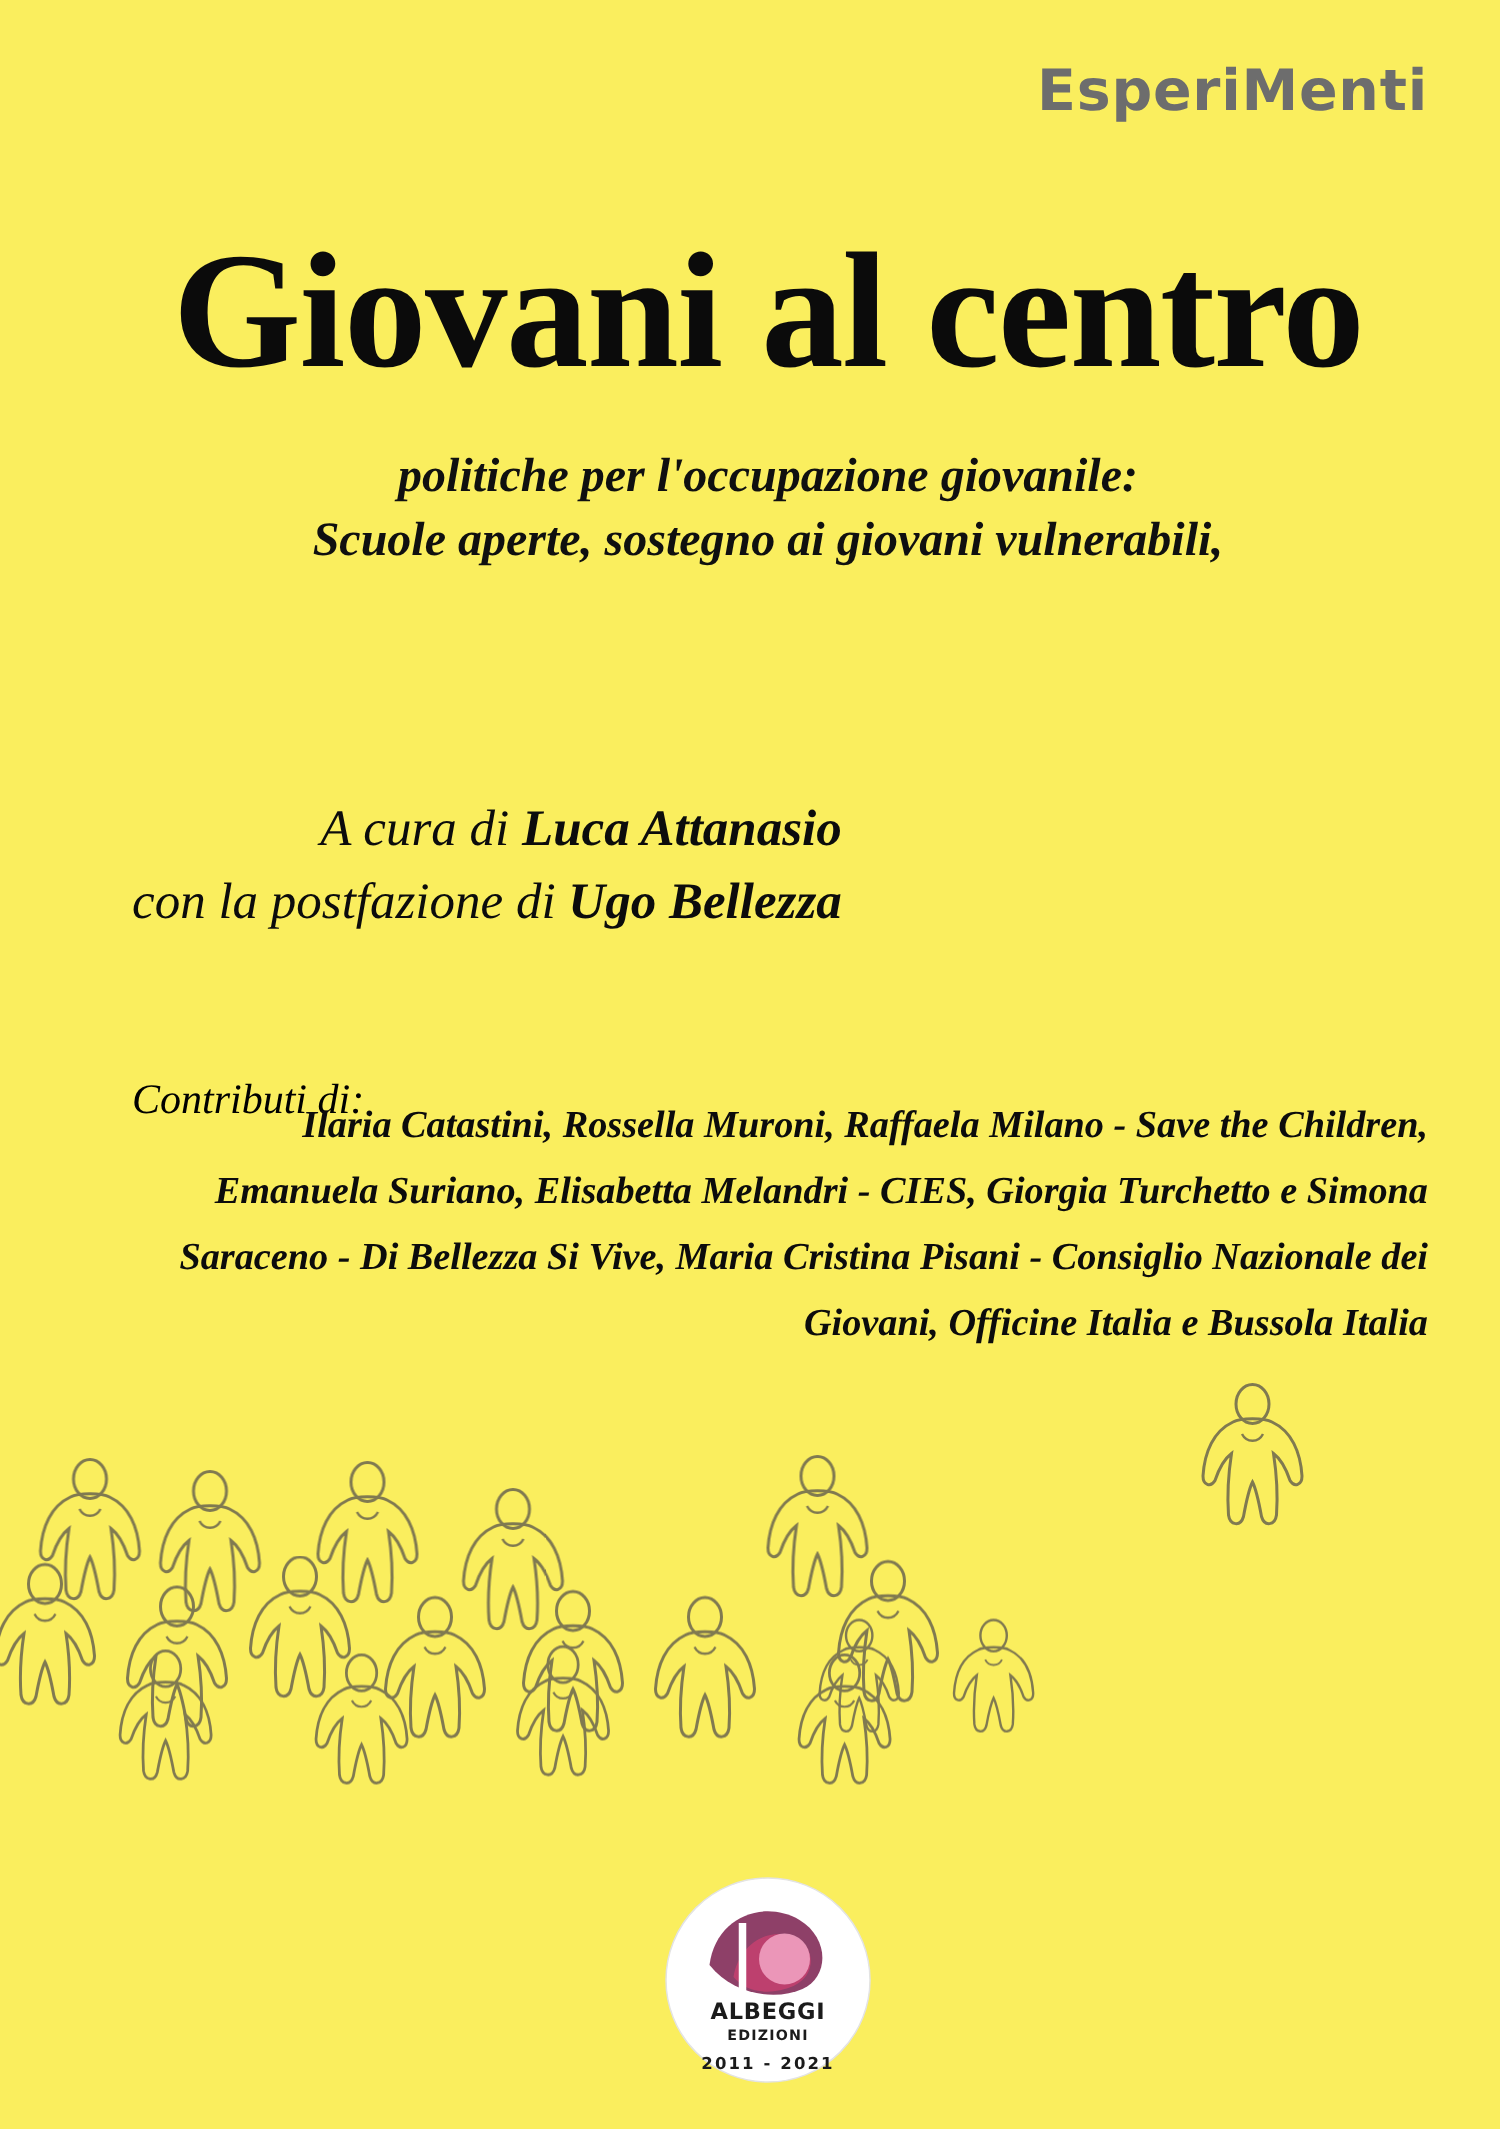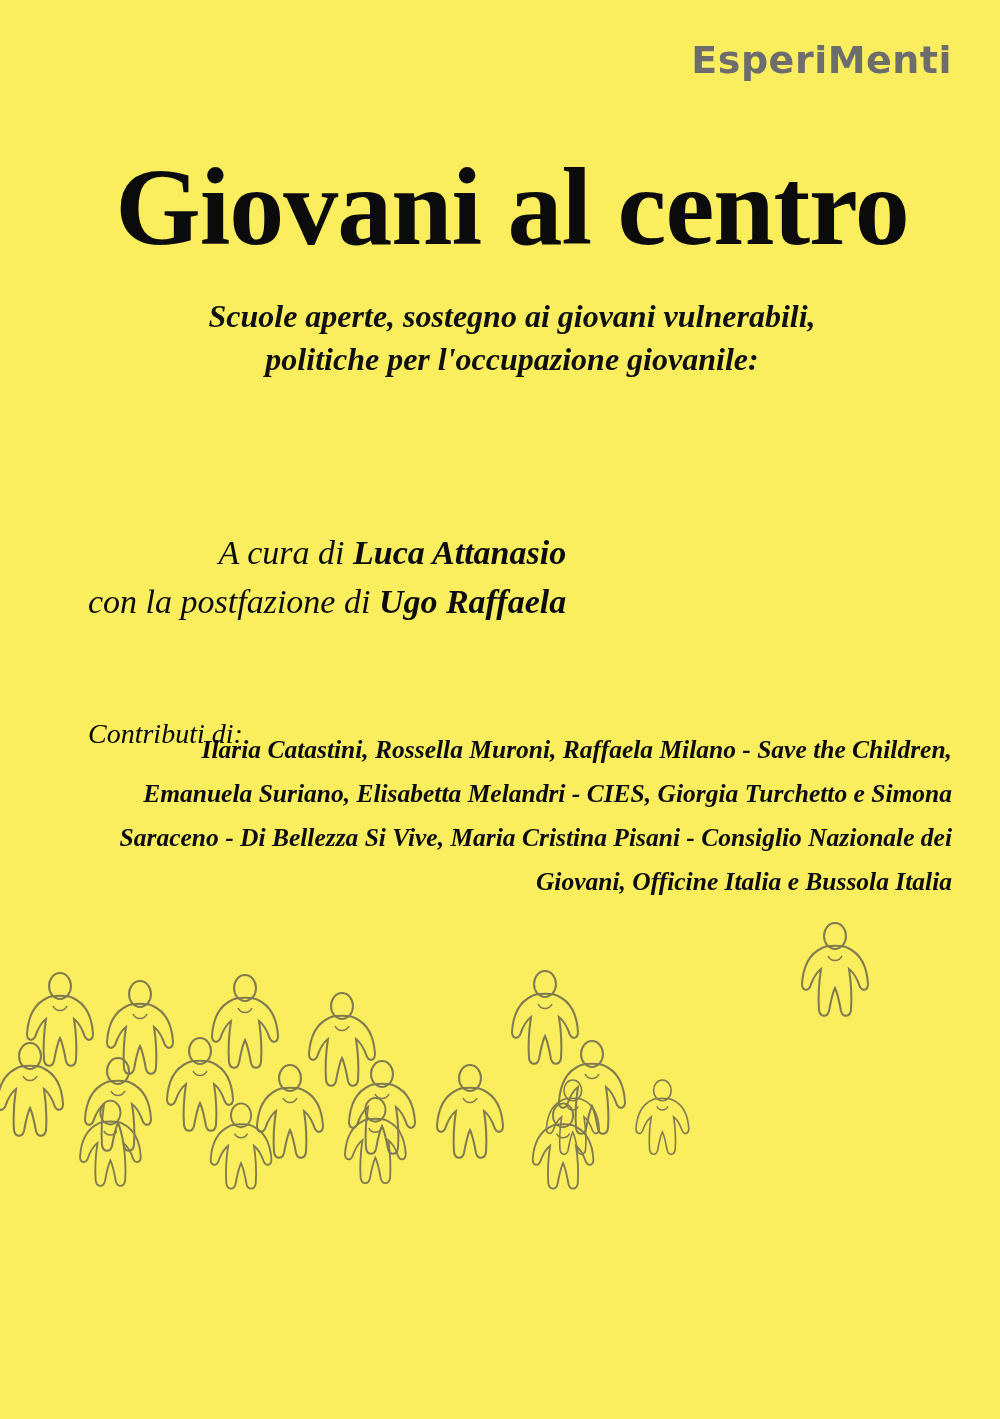--- a/index.html
+++ b/index.html
@@ -153,30 +153,30 @@
 </head>
 <body>
 
 <div class="cover">
 
   <div class="series-label">EsperiMenti</div>
 
   <div class="title">Giovani al centro</div>
 
   <div class="subtitle">
+    <span>politiche per l'occupazione giovanile:</span>
     <span>Scuole aperte, sostegno ai giovani vulnerabili,</span>
-    <span>politiche per l'occupazione giovanile:</span>
   </div>
 
   <div class="editor-block">
     <div class="line">
       <span>A cura di </span><b>Luca Attanasio</b>
     </div>
     <div class="line">
-      <span>con la postfazione di </span><b>Ugo Raffaela</b>
+      <span>con la postfazione di </span><b>Ugo Bellezza</b>
     </div>
   </div>
 
   <div class="contrib-heading">Contributi di:</div>
   <div class="contrib-body">Ilaria Catastini, Rossella Muroni, Raffaela Milano - Save the Children, Emanuela Suriano, Elisabetta Melandri - CIES, Giorgia Turchetto e Simona Saraceno - Di Bellezza Si Vive, Maria Cristina Pisani - Consiglio Nazionale dei Giovani, Officine Italia e Bussola Italia</div>
 
   <div class="figures">
     <svg width="1000" height="300" viewBox="0 0 1000 300" xmlns="http://www.w3.org/2000/svg">
       <defs>
         <g id="person">
@@ -215,14 +215,30 @@
           <use href="#person" x="262" y="268" transform="scale(0.92)"></use>
           <use href="#person" x="408" y="262" transform="scale(0.92)"></use>
           <use href="#person" x="612" y="268" transform="scale(0.92)"></use>
           <use href="#person" x="716" y="272" transform="scale(0.8)"></use>
           <use href="#person" x="828" y="272" transform="scale(0.8)"></use>
         </g>
       </g>
     </svg>
   </div>
 
+  <div class="logo">
+    <svg width="150" height="150" viewBox="0 0 150 150" xmlns="http://www.w3.org/2000/svg">
+      <circle cx="75" cy="72" r="68" fill="#ffffff" stroke="#e3e3e3" stroke-width="1"></circle>
+
+      <g>
+        <path d="M 36 62 C 40 30 72 18 96 32 C 116 44 116 70 98 78 C 80 86 52 82 36 62 Z" fill="#7a1f4d" opacity="0.85"></path>
+        <path d="M 52 70 C 56 46 78 36 94 44 C 108 52 106 70 92 76 C 76 83 60 80 52 70 Z" fill="#c2406f" opacity="0.9"></path>
+        <circle cx="86" cy="58" r="17" fill="#f0a0c0" opacity="0.9"></circle>
+        <path d="M 58 34 L 58 80" stroke="#ffffff" stroke-width="5" fill="none"></path>
+        <path d="M 30 76 C 50 86 100 88 120 76" stroke="#ffffff" stroke-width="4" fill="none"></path>
+      </g>
+      <text class="logo-text-name" x="75" y="98" text-anchor="middle">ALBEGGI</text>
+      <text class="logo-text-sub" x="75" y="112" text-anchor="middle">EDIZIONI</text>
+      <text class="logo-text-years" x="75" y="131" text-anchor="middle">2011 - 2021</text>
+    </svg>
+  </div>
 
 </div>
 
 </body></html>

